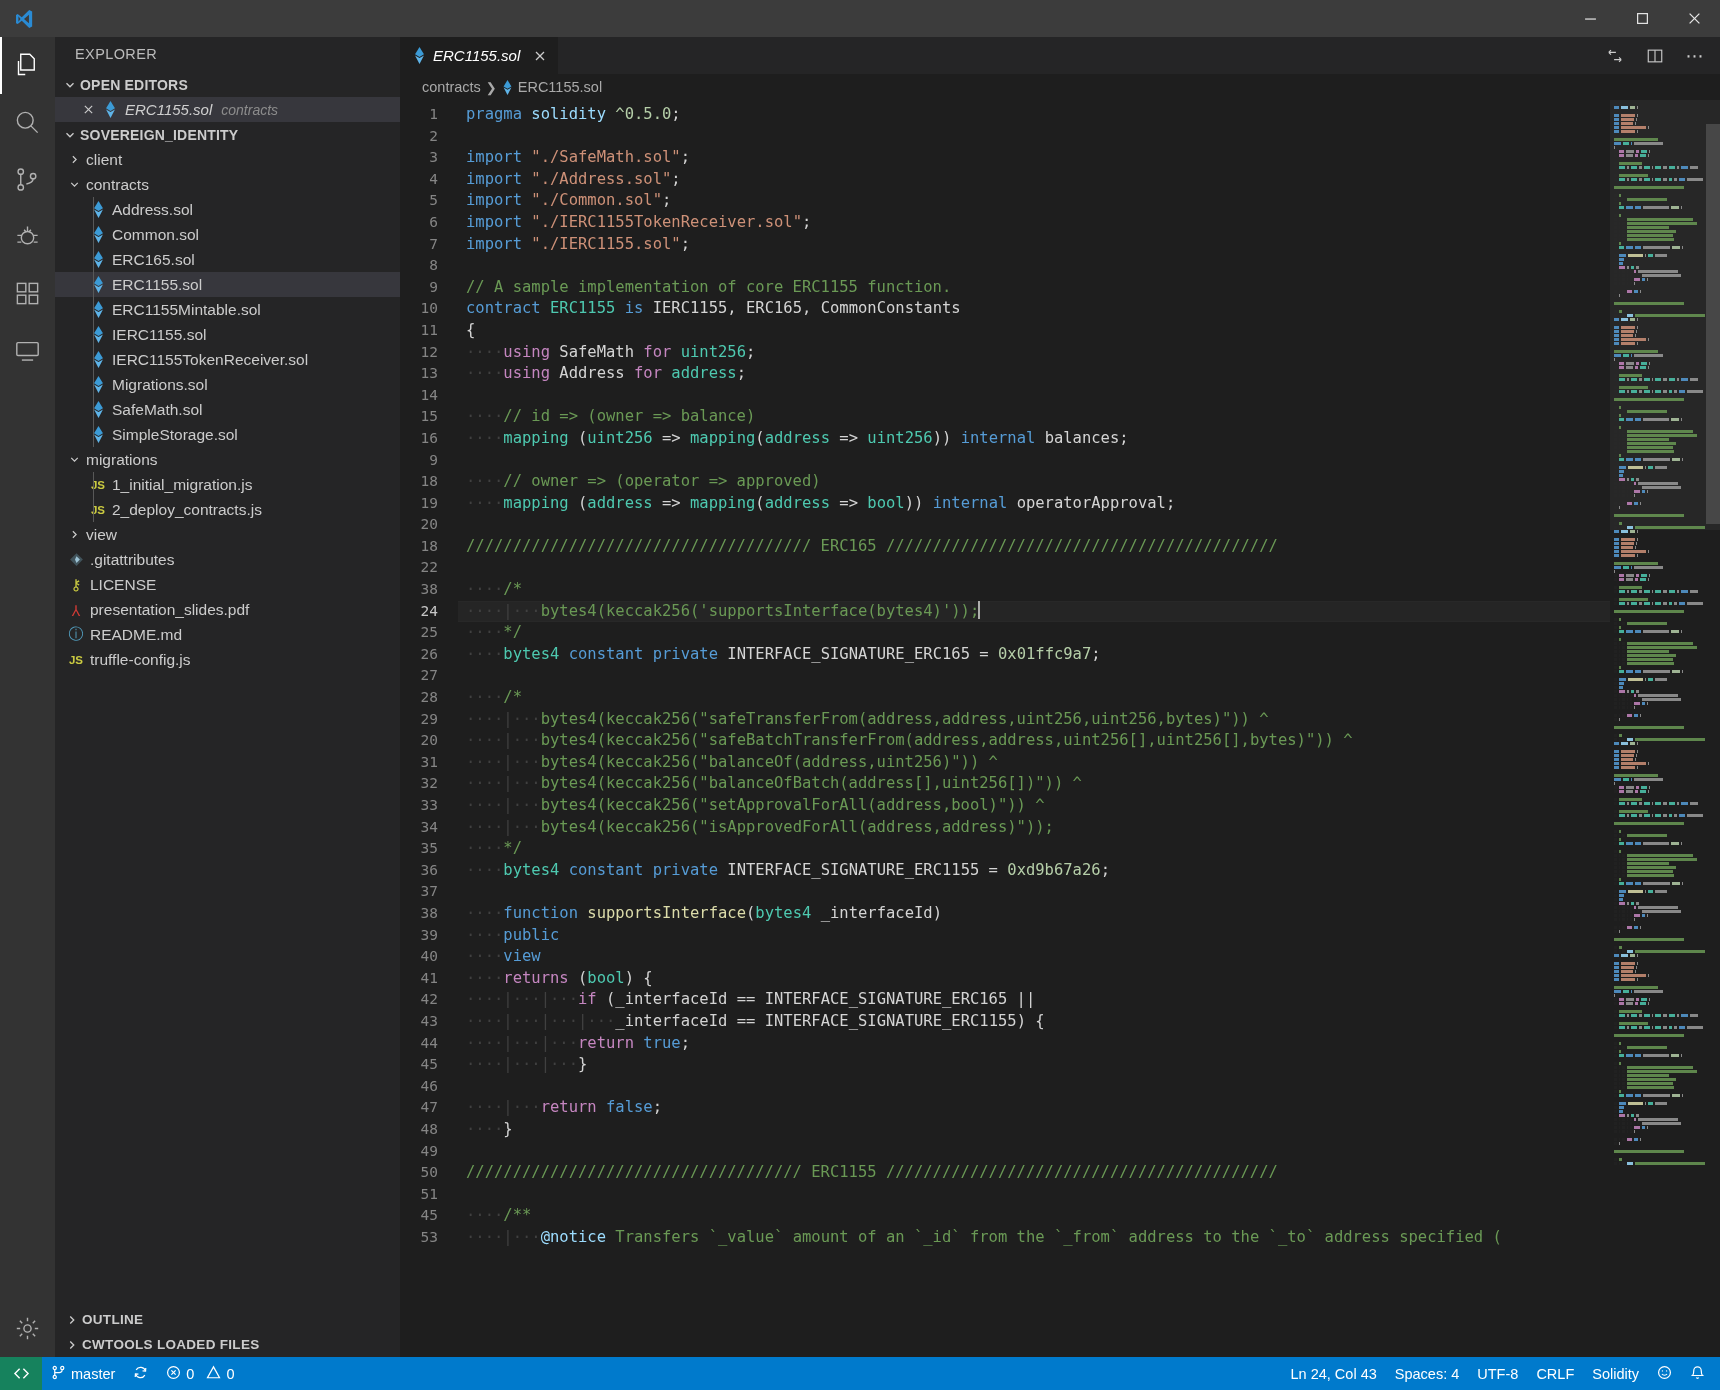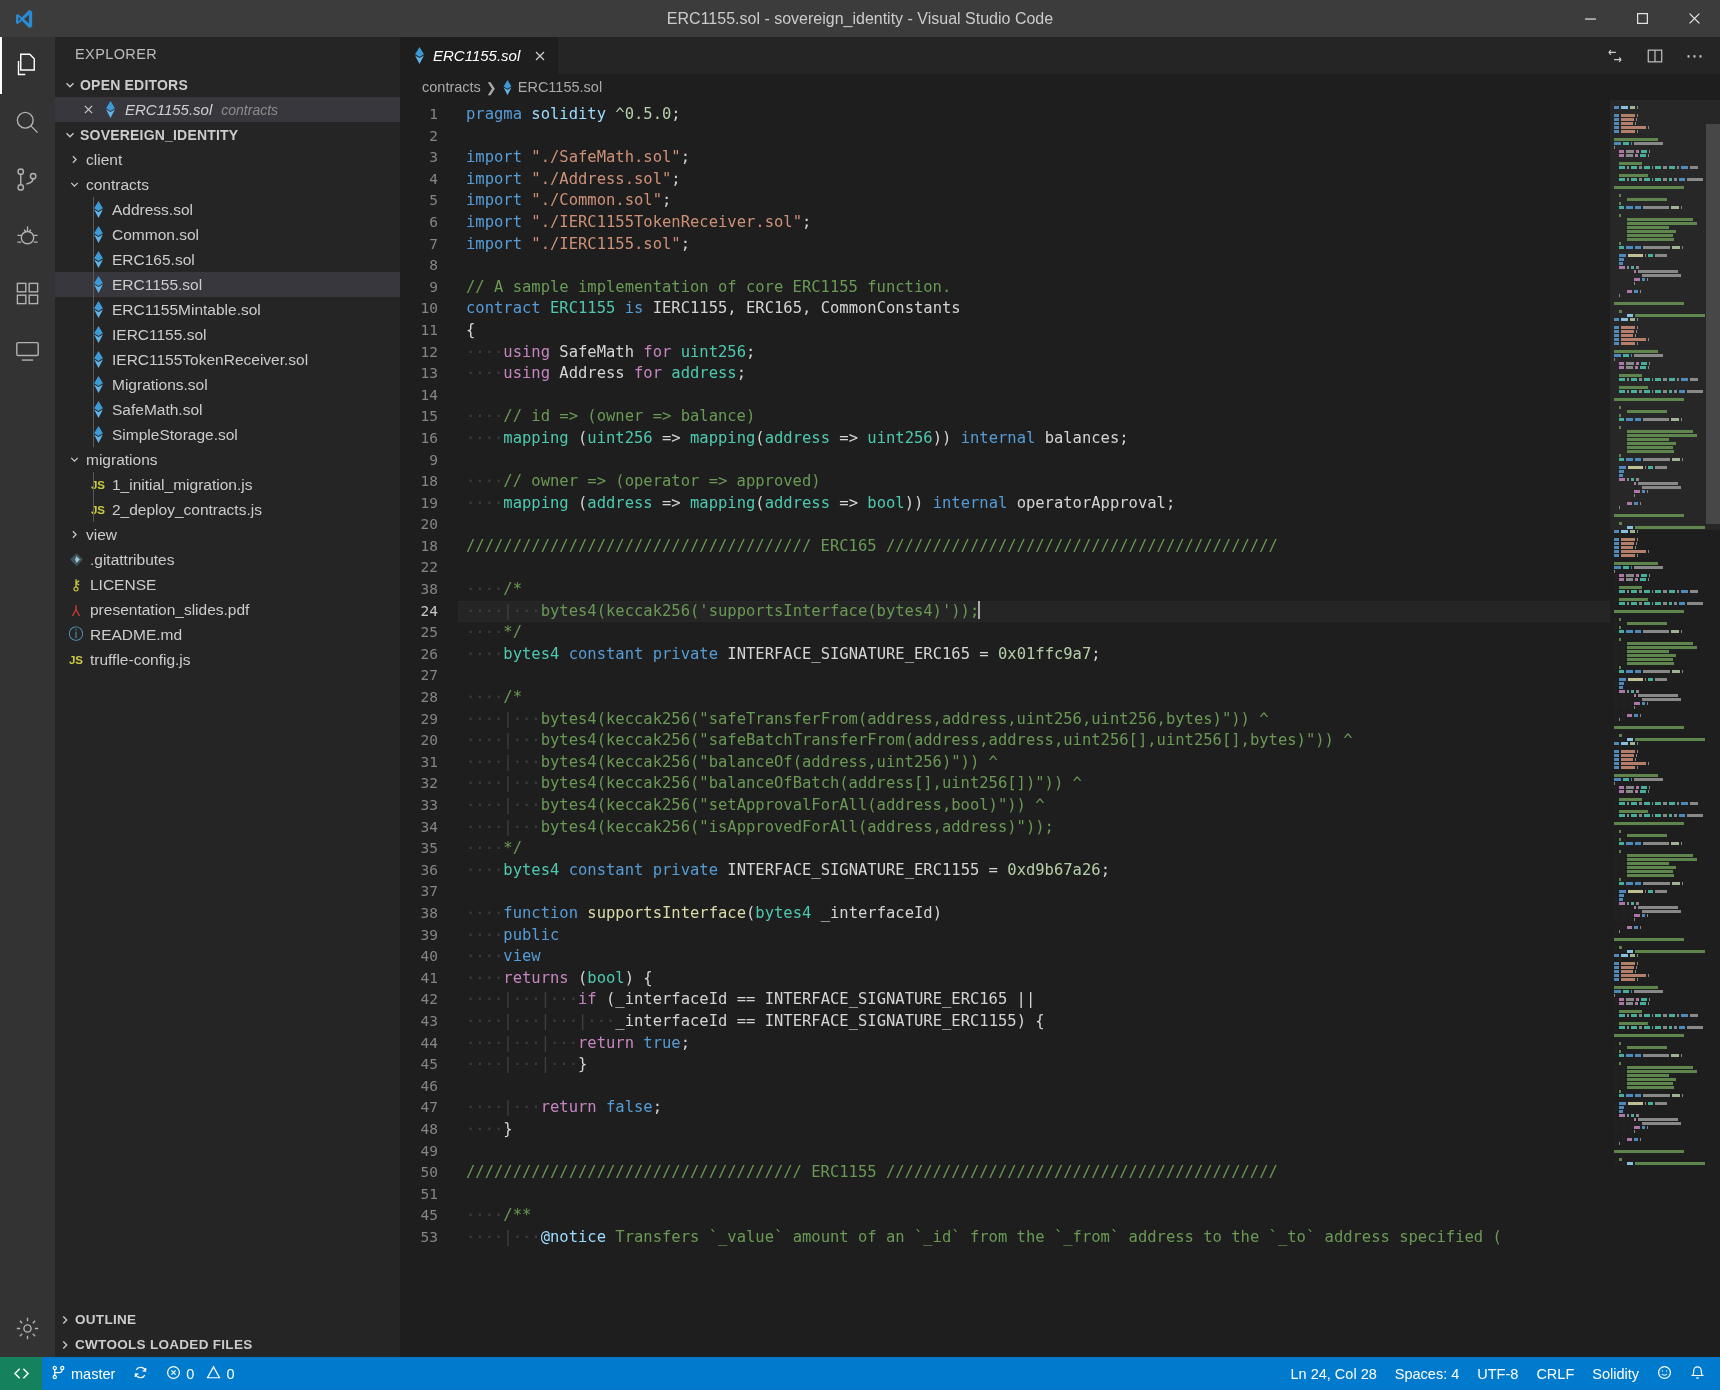--- a/index.html
+++ b/index.html
@@ -95,21 +95,21 @@
   
   .eth { width: 13px; height: 17px; display: block; }
   .js-icon { font-size: 11.5px; font-weight: bold; color: #cbcb41; font-family: "Liberation Sans", sans-serif; }
   .lic-icon { font-size: 15px; color: #cbcb41; }
   .pdf-icon { font-size: 15px; color: #d13b36; }
   .md-icon { font-size: 15px; color: #519aba; }
 
   .bottom-secs { flex: 0 0 auto; }
   .bottom-sec {
     height: 25px; display: flex; align-items: center; font-size: 13.5px; font-weight: bold;
-    color: #cccccc; padding-left: 0; letter-spacing: .3px;
+    color: #cccccc; padding-left: 7px; letter-spacing: .3px;
   }
 
   
   .editor-group { flex: 1; display: flex; flex-direction: column; min-width: 0; background: #1e1e1e; }
   .tabs-row { height: 37px; display: flex; background: #252526; flex: 0 0 37px; align-items: stretch; }
   .tab {
     display: flex; align-items: center; padding: 0 12px 0 13px; background: #1e1e1e;
     font-size: 15px; color: #ffffff; position: relative; min-width: 0;
   }
   .tab .tab-icon { margin-right: 7px; display: flex; align-items: center; }
@@ -194,21 +194,20 @@
 <body>
 
 <div class="app">
 
   <div class="titlebar">
     <div class="vs-logo">
       <svg viewBox="0 0 24 24">
           <path fill="#2a8bd4" d="M17.7 2.2 9.6 10 5.1 6.6l-1.8.9v9l1.8.9L9.6 14l8.1 7.8 3.2-1.5V3.7l-3.2-1.5zM17.4 16.6 12 12l5.4-4.6v9.2zM5.9 8.9 8.2 12l-2.3 3.1V8.9z"></path>
         </svg>
     </div>
-    <div class="win-title">ERC1155.sol - sovereign_identity - Visual Studio Code</div>
     <div class="win-controls">
       <div class="win-btn">
         <svg viewBox="0 0 12 12">
             <line x1="1" y1="6.5" x2="11" y2="6.5"></line>
           </svg>
       </div>
       <div class="win-btn">
         <svg viewBox="0 0 12 12">
             <rect x="1.5" y="1.5" width="9" height="9"></rect>
           </svg>
@@ -2060,21 +2059,21 @@
       <span>0</span>
       <span class="sb-ico" style="margin-left:7px;">
         <svg viewBox="0 0 16 16">
             <path d="M8 2 1.6 13.6h12.8z"></path>
           </svg>
       </span>
       <span>0</span>
     </div>
 
     <div class="sb-right">
-      <div class="sb-item">Ln 24, Col 28</div>
+      <div class="sb-item">Ln 24, Col 43</div>
       <div class="sb-item">Spaces: 4</div>
       <div class="sb-item">UTF-8</div>
       <div class="sb-item">CRLF</div>
       <div class="sb-item">Solidity</div>
       <div class="sb-item">
         <span class="sb-ico">
           <svg viewBox="0 0 16 16">
               <circle cx="8" cy="8" r="6.3"></circle>
               <circle cx="5.8" cy="6.3" r=".75" fill="#fff" stroke="none"></circle>
               <circle cx="10.2" cy="6.3" r=".75" fill="#fff" stroke="none"></circle>

